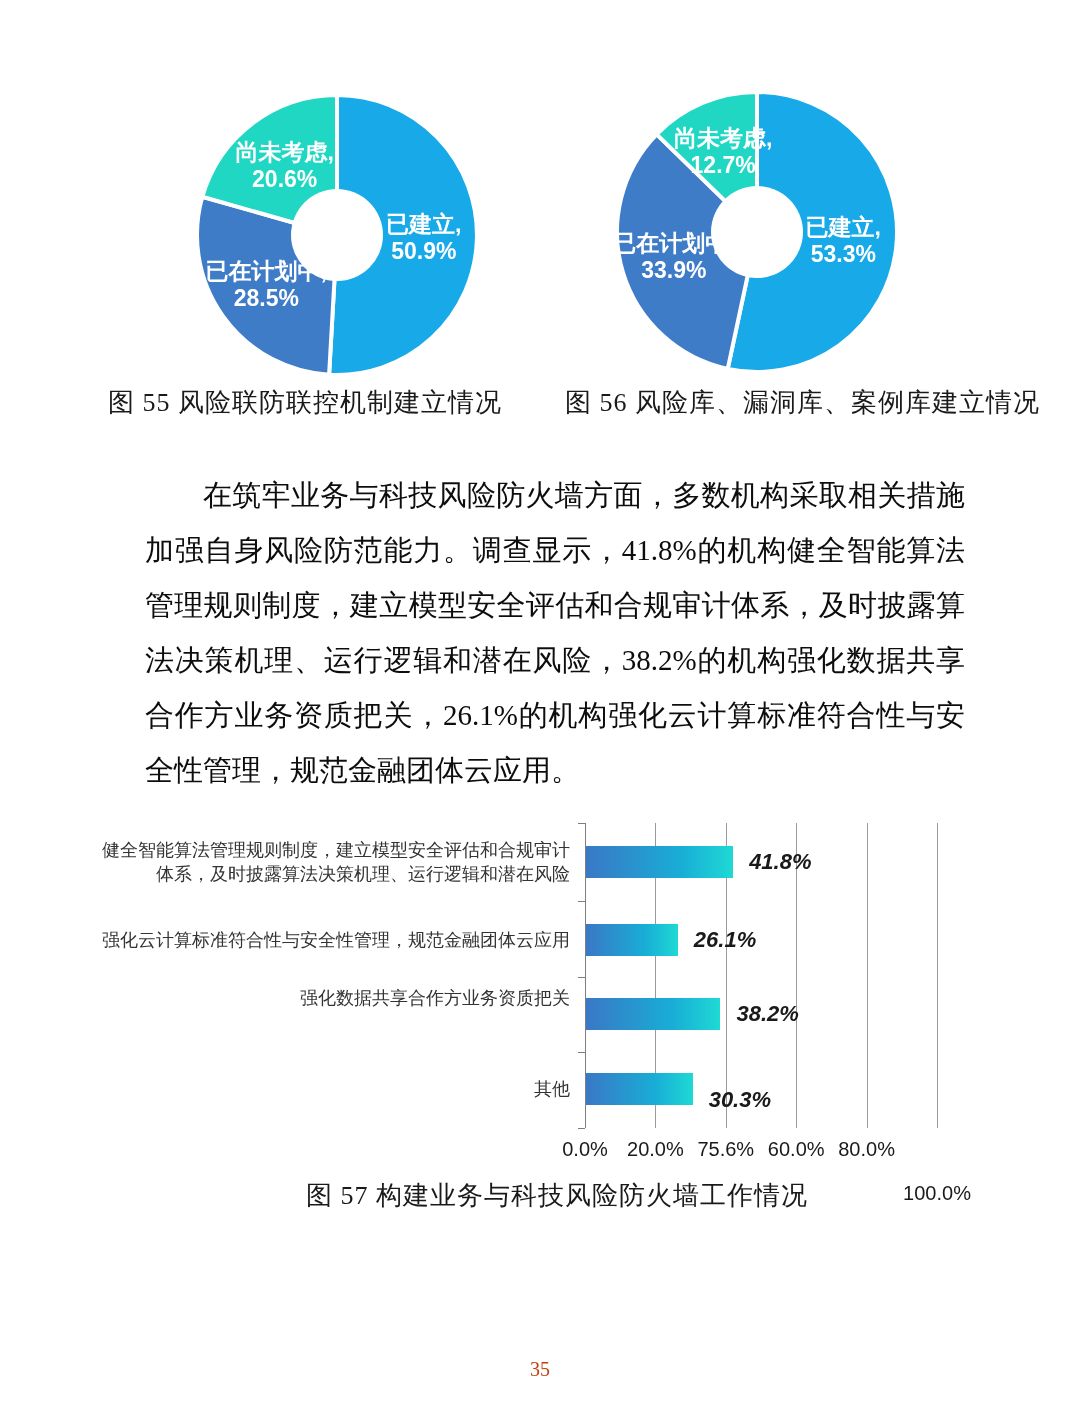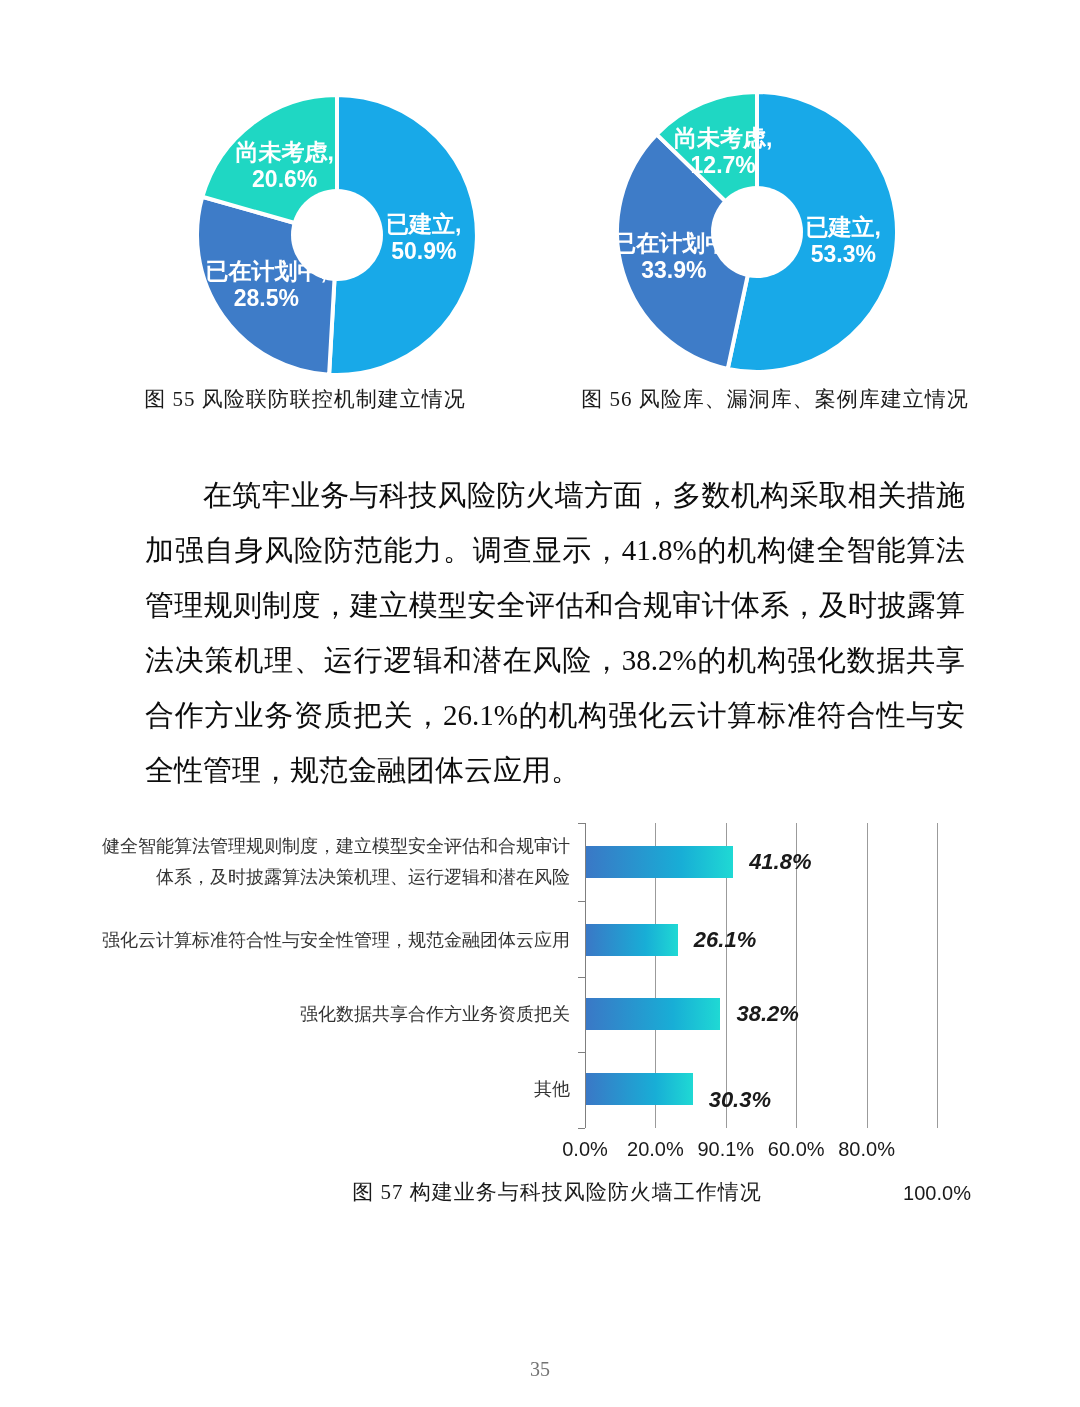--- a/index.html
+++ b/index.html
@@ -3,49 +3,49 @@
 <meta charset="utf-8">
 <style>
   html,body{margin:0;padding:0;background:#fff;}
   .page{
     position:relative;width:1080px;height:1407px;background:#ffffff;
     font-family:"Liberation Serif", serif;color:#111;overflow:hidden;
   }
   .pie-wrap{position:absolute;width:320px;height:320px;}
   .pie-label{font-family:"Liberation Sans", sans-serif;font-weight:bold;font-size:23px;fill:#ffffff;}
   .fig-caption{
-    position:absolute;text-align:center;font-size:21px;color:#1a1a1a;
+    position:absolute;text-align:center;font-size:26px;color:#1a1a1a;
     letter-spacing:1px;white-space:nowrap;
   }
   .body-text{
     position:absolute;left:145px;top:468px;width:820px;
     font-size:29px;line-height:55px;text-align:justify;color:#0d0d0d;
     text-indent:2em;margin:0;
   }
   .body-text .lead{font-weight:normal;}
   .bar-chart{position:absolute;left:100px;top:818px;width:900px;height:352px;font-family:"Liberation Serif", serif;}
   .bar-cat-label{
     position:absolute;left:0;width:470px;display:flex;align-items:center;justify-content:flex-end;
-    text-align:right;font-size:18px;line-height:31px;color:#333333;
+    text-align:right;font-size:18px;line-height:24px;color:#333333;
   }
   .grid-line{position:absolute;width:1px;background:#9b9b9b;}
   .axis-line{position:absolute;width:1px;background:#7f7f7f;}
   .axis-tick{position:absolute;height:1px;width:7px;background:#7f7f7f;}
   .bar-rect{position:absolute;height:32px;}
   .bar-value{
     position:absolute;font-family:"Liberation Sans", sans-serif;font-size:22px;font-weight:600;
     color:#1a1a1a;white-space:nowrap;display:flex;align-items:center;height:32px;font-style:italic;
   }
   .x-tick-label{
     position:absolute;width:90px;margin-left:-45px;text-align:center;
     font-family:"Liberation Sans", sans-serif;font-size:20px;color:#1a1a1a;
   }
   .page-number{
     position:absolute;left:0;right:0;top:1358px;text-align:center;
-    font-size:20px;color:#737373;
+    font-size:20px;color:#c2410c;
   }
 </style>
 </head>
 <body>
 
 <div class="page">
 
   <div id="pie-0" class="pie-wrap" style="left:177px;top:75px;"><svg viewBox="0 0 320 320" width="320" height="320">
         <path d="M 160 160 L 160.00 20.00 A 140 140 0 1 1 152.09 299.78 Z" fill="#18A9E8" stroke="#ffffff" stroke-width="4" stroke-linejoin="round"></path>
         <path d="M 160 160 L 152.09 299.78 A 140 140 0 0 1 25.32 121.79 Z" fill="#3E7CC8" stroke="#ffffff" stroke-width="4" stroke-linejoin="round"></path>
@@ -71,39 +71,39 @@
   <div class="fig-caption" style="left:565px;top:385px;width:420px;">图  56  风险库、漏洞库、案例库建立情况</div>
 
   <p class="body-text"><span class="lead">在筑牢业务与科技风险防火墙方面，</span><span>多数机构采取相关措施加强自身风险防范能力。调查显示，41.8%的机构健全智能算法管理规则制度，建立模型安全评估和合规审计体系，及时披露算法决策机理、运行逻辑和潜在风险，38.2%的机构强化数据共享合作方业务资质把关，26.1%的机构强化云计算标准符合性与安全性管理，规范金融团体云应用。</span></p>
 
   <div id="bar-chart" class="bar-chart">
       <div class="axis-line" style="left: 485px; top: 5px; height: 305px;"></div>
       <div class="x-tick-label" style="left: 485px; top: 320px;">0.0%</div>
       <div class="grid-line" style="left: 555.4px; top: 5px; height: 305px;"></div>
       <div class="x-tick-label" style="left: 555.4px; top: 320px;">20.0%</div>
       <div class="grid-line" style="left: 625.8px; top: 5px; height: 305px;"></div>
-      <div class="x-tick-label" style="left: 625.8px; top: 320px;">90.1%</div>
+      <div class="x-tick-label" style="left: 625.8px; top: 320px;">75.6%</div>
       <div class="grid-line" style="left: 696.2px; top: 5px; height: 305px;"></div>
       <div class="x-tick-label" style="left: 696.2px; top: 320px;">60.0%</div>
       <div class="grid-line" style="left: 766.6px; top: 5px; height: 305px;"></div>
       <div class="x-tick-label" style="left: 766.6px; top: 320px;">80.0%</div>
       <div class="grid-line" style="left: 837px; top: 5px; height: 305px;"></div>
       <div class="x-tick-label" style="left: 837px; top: 320px; margin-top: 44px;">100.0%</div>
       <div class="axis-tick" style="left: 478px; top: 5px;"></div>
       <div class="axis-tick" style="left: 478px; top: 83px;"></div>
       <div class="axis-tick" style="left: 478px; top: 159px;"></div>
       <div class="axis-tick" style="left: 478px; top: 234px;"></div>
       <div class="axis-tick" style="left: 478px; top: 310px;"></div>
       <div class="bar-cat-label" style="top: 11px; height: 66px;">健全智能算法管理规则制度，建立模型安全评估和合规审计体系，及时披露算法决策机理、运行逻辑和潜在风险</div>
       <div class="bar-rect" style="left: 486px; top: 28px; width: 147px; background: linear-gradient(90deg, rgb(58, 120, 198) 0%, rgb(24, 174, 214) 65%, rgb(31, 217, 212) 100%);"></div>
       <div class="bar-value" style="left: 649.136px; top: 28px;">41.8%</div>
       <div class="bar-cat-label" style="top: 89px; height: 66px;">强化云计算标准符合性与安全性管理，规范金融团体云应用</div>
       <div class="bar-rect" style="left: 486px; top: 106px; width: 92px; background: linear-gradient(90deg, rgb(58, 120, 198) 0%, rgb(24, 174, 214) 65%, rgb(31, 217, 212) 100%);"></div>
       <div class="bar-value" style="left: 593.872px; top: 106px;">26.1%</div>
-      <div class="bar-cat-label" style="top: 163px; height: 66px; text-align: center;">强化数据共享合作方业务资质把关</div>
+      <div class="bar-cat-label" style="top: 147px; height: 66px; text-align: center;">强化数据共享合作方业务资质把关</div>
       <div class="bar-rect" style="left: 486px; top: 180px; width: 134px; background: linear-gradient(90deg, rgb(58, 120, 198) 0%, rgb(24, 174, 214) 65%, rgb(31, 217, 212) 100%);"></div>
       <div class="bar-value" style="left: 636.464px; top: 180px;">38.2%</div>
       <div class="bar-cat-label" style="top: 238px; height: 66px;">其他</div>
       <div class="bar-rect" style="left: 486px; top: 255px; width: 107px; background: linear-gradient(90deg, rgb(58, 120, 198) 0%, rgb(24, 174, 214) 65%, rgb(31, 217, 212) 100%);"></div>
       <div class="bar-value" style="left: 608.656px; top: 266px;">30.3%</div>
     </div>
 
   <div class="fig-caption" style="left:147px;top:1178px;width:820px;">图  57  构建业务与科技风险防火墙工作情况</div>
 
   <div class="page-number">35</div>

